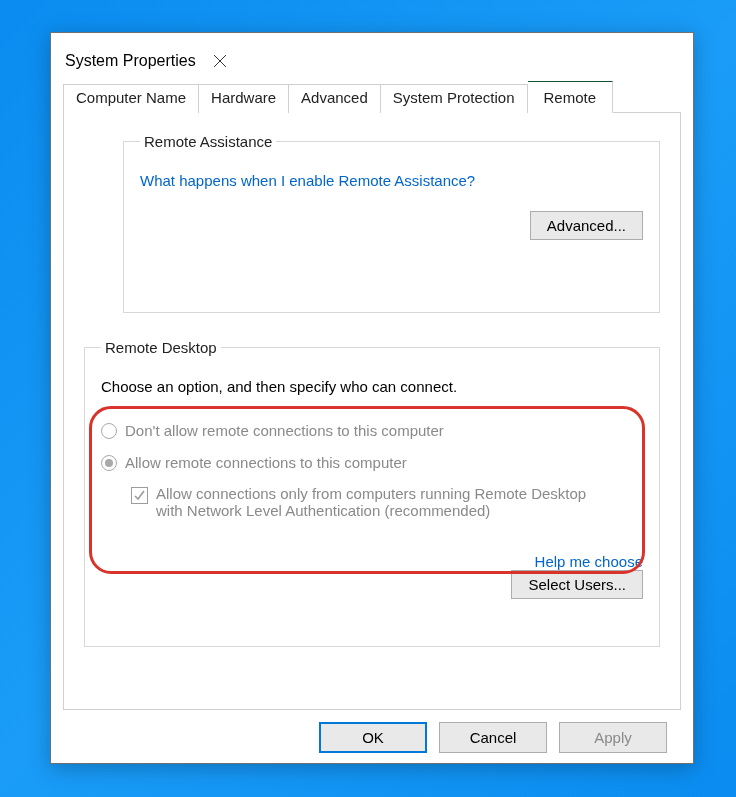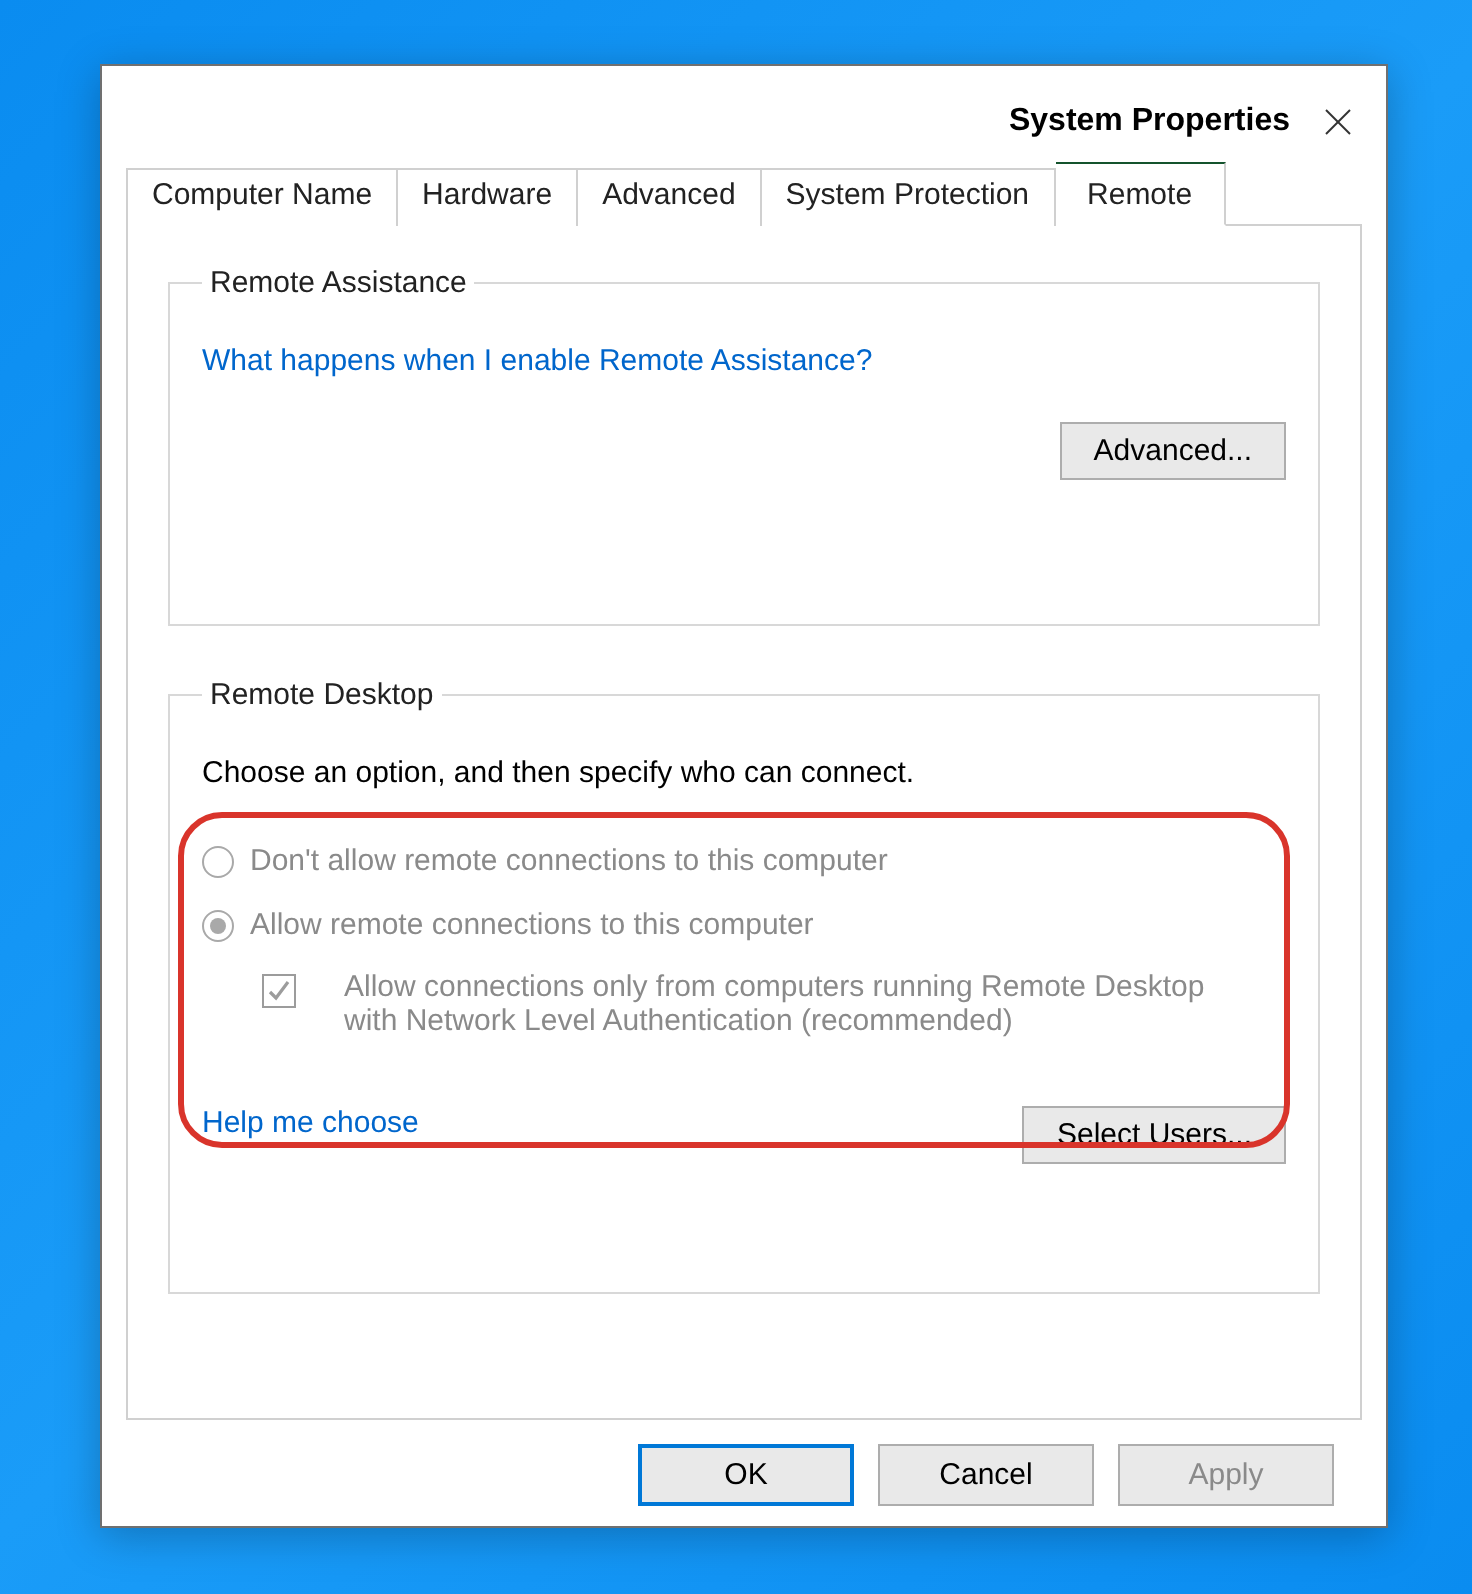--- a/index.html
+++ b/index.html
@@ -21,22 +21,21 @@
     height: 732px;
     background: #fff;
     border: 1px solid #707070;
     box-shadow: 0 4px 20px rgba(0,0,0,0.25);
   }
   .titlebar {
     height: 40px;
     display: flex;
     align-items: center;
     padding: 16px 0 0 14px;
-    justify-content: flex-end;
-    font-weight: bold;
+    justify-content: flex-start;
   }
   .title-text { font-size: 16px; }
   .close-btn {
     width: 48px;
     height: 40px;
     display: flex;
     align-items: center;
     justify-content: center;
     font-size: 17px;
     cursor: pointer;
@@ -149,35 +148,36 @@
     content: "";
     position: absolute;
     left: 3px; top: 3px;
     width: 8px; height: 8px;
     background: #a9a9a9;
     border-radius: 50%;
   }
   .nla-row {
     display: flex;
     align-items: flex-start;
-    gap: 24px;
+    gap: 8px;
     margin: 6px 0 10px 30px;
     color: #8a8a8a;
   }
   .highlight-box {
     position: absolute;
     border: 3px solid #d9342b;
     border-radius: 22px;
     pointer-events: none;
   }
   .desktop-bottom {
     display: flex;
     justify-content: space-between;
-    align-items: flex-start;
+    align-items: flex-end;
     margin-top: 22px;
+    flex-direction: column;
   }
   .footer-buttons {
     display: flex;
     justify-content: flex-end;
     gap: 12px;
     padding: 12px 14px 0 0;
   }
   .instruct { margin: 6px 0 4px 0; }
 </style>
 </head>
@@ -198,21 +198,21 @@
     <div class="tabs">
       <div class="tab">Computer Name</div>
       <div class="tab">Hardware</div>
       <div class="tab">Advanced</div>
       <div class="tab">System Protection</div>
       <div class="tab active">Remote</div>
     </div>
 
     <div class="tabpane">
 
-      <fieldset class="group" style="height:180px;">
+      <fieldset class="group" style="height:180px;margin-left:39px;">
         <legend>Remote Assistance</legend>
 
 
         <span class="link" style="margin-top:6px;">What happens when I enable Remote Assistance?</span>
 
         <div class="row-right">
           <button class="btn">Advanced...</button>
         </div>
       </fieldset>
 

